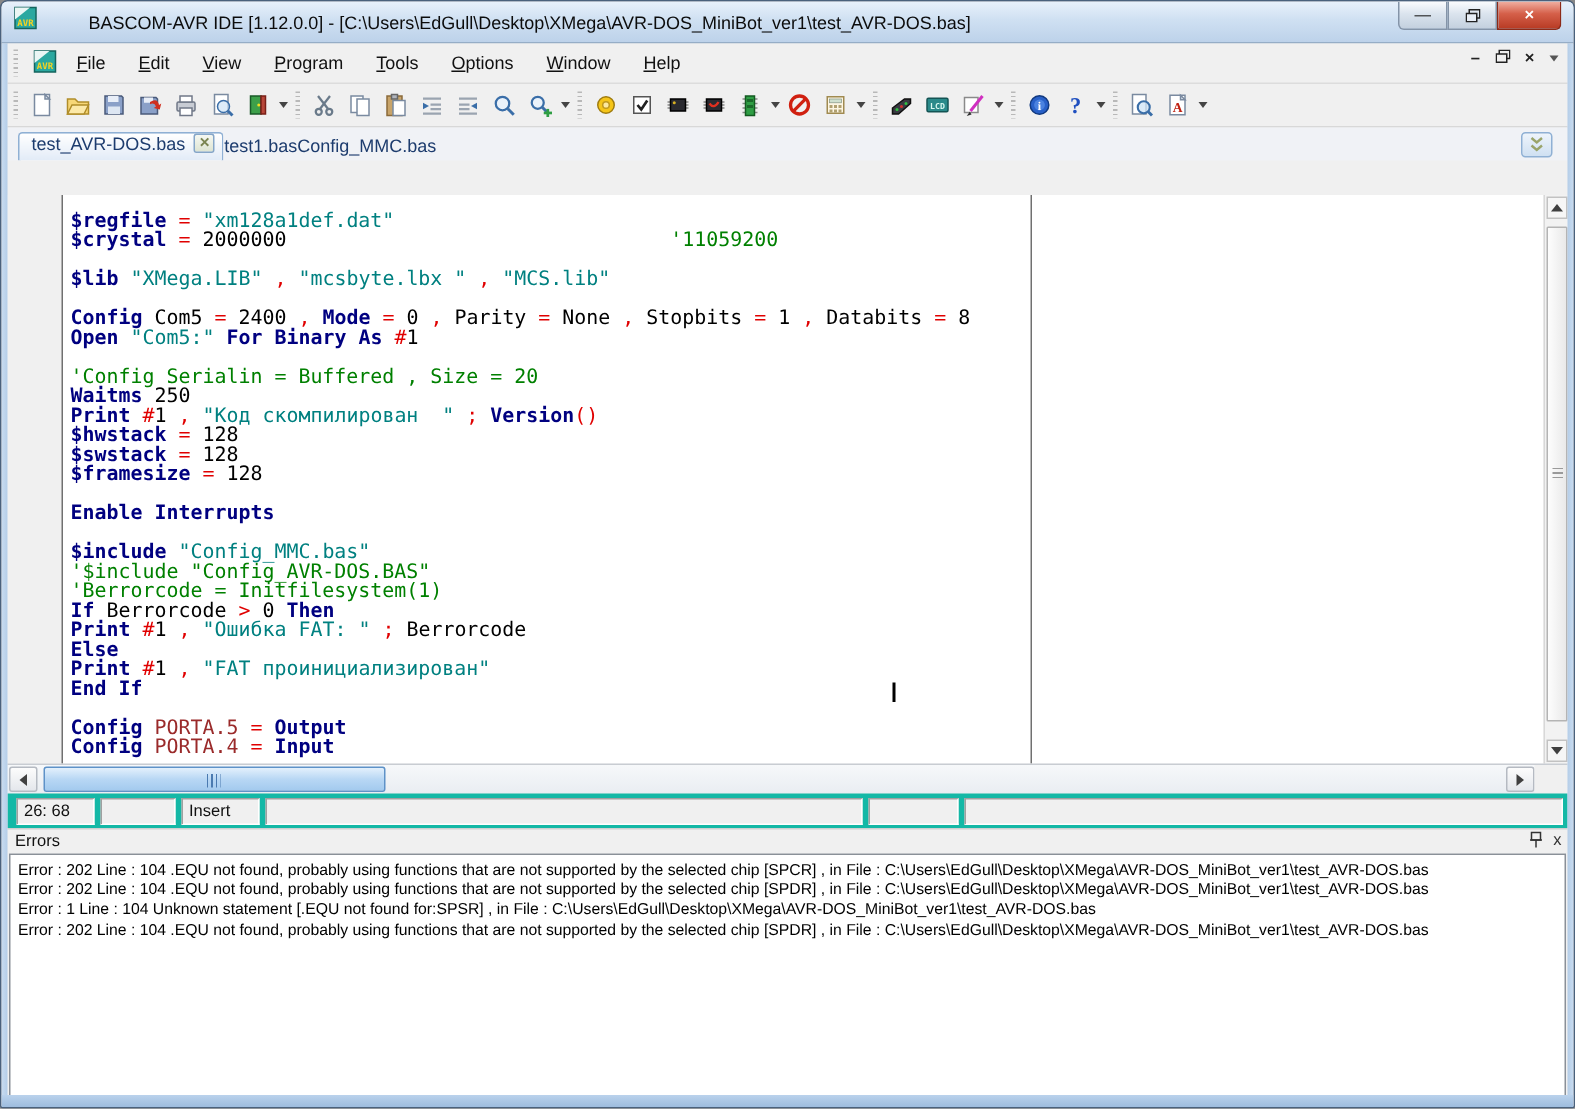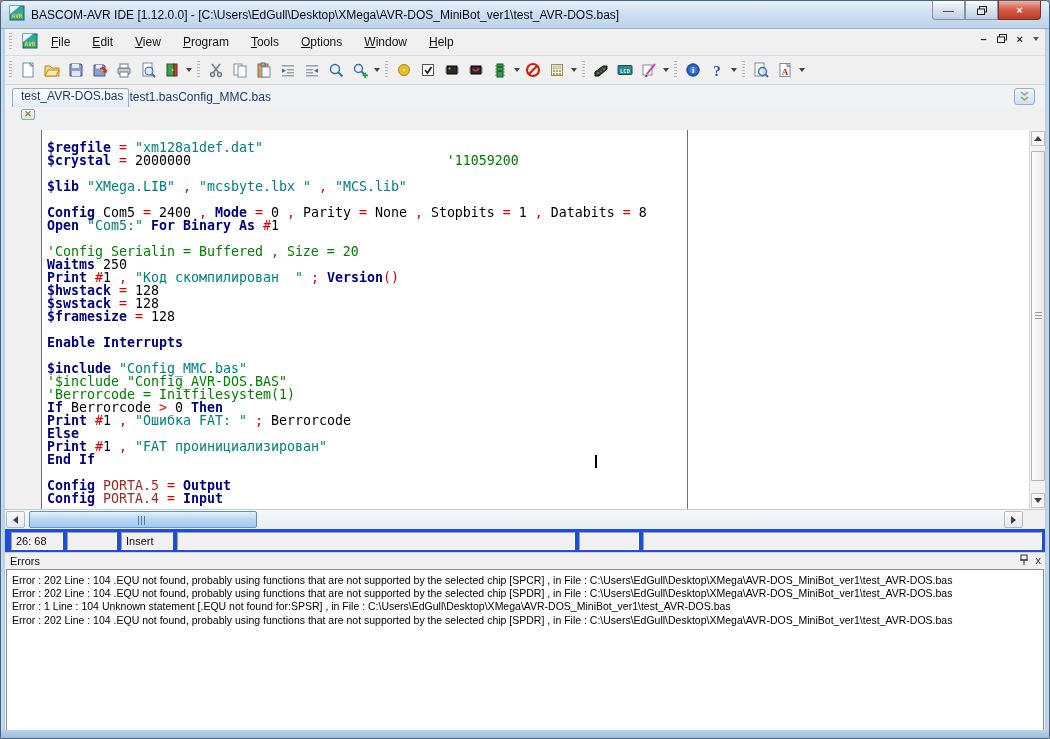--- a/index.html
+++ b/index.html
@@ -1,21 +1,21 @@
 <!DOCTYPE html>
 <html><head>
 <meta charset="utf-8">
 <style>
   html,body{margin:0;padding:0;background:#888;}
   *{box-sizing:border-box;}
   .window{position:relative;width:1050px;height:739px;font-family:"Liberation Sans",sans-serif;
     background:#f0f0f0;border:1px solid #4a617c;border-radius:5px 5px 2px 2px;overflow:hidden;}
   
   .titlebar{position:absolute;left:0;top:0;width:100%;height:28px;
-    background:linear-gradient(#e8f1fb,#cfe0f2 45%,#bdd2ea);border-bottom:1px solid #96adc6;display:flex;align-items:center;}
+    background:linear-gradient(#e8f1fb,#cfe0f2 45%,#bdd2ea);border-bottom:1px solid #96adc6;display:flex;align-items:center;gap:28px;}
   .titlebar .appicon{margin:0 6px 0 8px;}
   .title-text{font-size:12px;color:#0c0c0c;white-space:nowrap;}
   .winbtns{position:absolute;right:8px;top:0;display:flex;}
   .winbtn{width:33px;height:19px;border:1px solid #8494a8;border-top:none;display:flex;align-items:center;justify-content:center;
     background:linear-gradient(#fbfcfe,#dbe4ee 45%,#c3d0de);font-size:11px;color:#222;}
   .winbtn.min{border-radius:0 0 0 4px;}
   .winbtn.close{width:43px;border-radius:0 0 4px 0;background:linear-gradient(#f0b0a2,#d5604a 45%,#b83b24);border-color:#8c2a18;color:#fff;font-weight:bold;}
   
   .menubar{position:absolute;left:4px;right:4px;top:28px;height:27px;background:#f0f0f0;border-bottom:1px solid #dcdcdc;
     display:flex;align-items:center;font-size:12px;color:#111;}
@@ -23,21 +23,21 @@
   .menu-item{padding:3px 7px;margin-right:8px;cursor:default;}
   .mdi-ctrls{position:absolute;right:6px;top:4px;display:flex;align-items:center;gap:10px;font-size:11px;color:#222;}
   
   .toolbar{position:absolute;left:4px;right:4px;top:55px;height:29px;background:#f0f0f0;border-bottom:1px solid #d8d8d8;
     display:flex;align-items:center;}
   .tbtn{width:24px;height:23px;display:flex;align-items:center;justify-content:center;border:1px solid transparent;border-radius:2px;}
   .tcaret{width:9px;height:23px;display:flex;align-items:center;justify-content:center;}
   .tri-down{width:0;height:0;border-left:3px solid transparent;border-right:3px solid transparent;border-top:4px solid #333;}
   
   .tabbar{position:absolute;left:4px;right:4px;top:84px;height:22px;background:#f0f2f6;display:flex;align-items:flex-end;}
-  .tab{display:flex;align-items:flex-start;font-size:12px;color:#1d3c6e;flex-direction:column;}
+  .tab{display:flex;align-items:flex-start;font-size:12px;color:#1d3c6e;}
   .tab.active{margin-left:7px;height:19px;padding:0 5px 0 8px;gap:6px;border:1px solid #8fb0d4;border-bottom:none;
     border-radius:3px 3px 0 0;background:linear-gradient(#ffffff,#e2ebf7);}
   .tab.plain{padding-bottom:3px;}
   .tabclose{width:14px;height:13px;border:1px solid #86a6c8;border-radius:2px;background:linear-gradient(#f6f8f2,#dde4d2);
     display:flex;align-items:center;justify-content:center;font-size:9px;line-height:9px;color:#7a8450;font-weight:bold;}
   .tab-list-btn{position:absolute;right:10px;top:3px;width:21px;height:17px;border:1px solid #8fb0d4;border-radius:3px;
     background:linear-gradient(#eef4fb,#cfe0f2);display:flex;align-items:center;justify-content:center;}
   
   .navrow{position:absolute;left:3px;right:5px;top:106px;height:23px;background:#fff;border:1px solid #111;
     font-size:11px;color:#111;}
@@ -72,21 +72,21 @@
   .hs-btn{position:absolute;top:1px;width:19px;height:17px;background:linear-gradient(#fcfcfc,#e4e7ec);border:1px solid #b5bac2;border-radius:2px;
     display:flex;align-items:center;justify-content:center;}
   .tri-left{width:0;height:0;border-top:4px solid transparent;border-bottom:4px solid transparent;border-right:5px solid #404040;}
   .tri-right{width:0;height:0;border-top:4px solid transparent;border-bottom:4px solid transparent;border-left:5px solid #404040;}
   .hs-thumb{position:absolute;left:24px;top:1px;width:228px;height:17px;border:1px solid #5e92c8;border-radius:2px;
     background:linear-gradient(#e3f0fc,#b8d7f4 50%,#a3caee);}
   .hs-grip{position:absolute;left:108px;top:4px;width:9px;height:9px;
     background:repeating-linear-gradient(to right,#4a7ab0 0 1px,transparent 1px 3px);}
   .hs-corner{position:absolute;right:0;top:0;width:22px;height:100%;background:#f0f0f0;}
   
-  .statusbar{position:absolute;left:4px;right:4px;top:528px;height:23px;background:#1d4ed8;padding-top:3px;font-size:11px;color:#111;}
+  .statusbar{position:absolute;left:4px;right:4px;top:528px;height:23px;background:#14b8a6;padding-top:3px;font-size:11px;color:#111;}
   .sb-panel{position:absolute;top:3px;height:18px;border:1px solid;border-color:#a0a0a0 #ffffff #ffffff #a0a0a0;
     padding:2px 4px;background:#f0f0f0;white-space:nowrap;overflow:hidden;}
   
   .errors-header{position:absolute;left:4px;right:4px;top:551px;height:17px;background:#f0f0f0;font-size:11px;color:#111;
     border-top:1px solid #d0d0d0;}
   .errors-title{position:absolute;left:5px;top:2px;}
   .err-icons{position:absolute;right:4px;top:1px;display:flex;gap:7px;align-items:center;color:#333;}
   .errors-list{position:absolute;left:5px;right:5px;top:568px;height:162px;background:#fff;border:1px solid #8a9098;
     font-size:10.5px;color:#000;padding:4px 0 0 5px;}
   .error-row{height:13.2px;line-height:13.2px;white-space:nowrap;overflow:hidden;}

